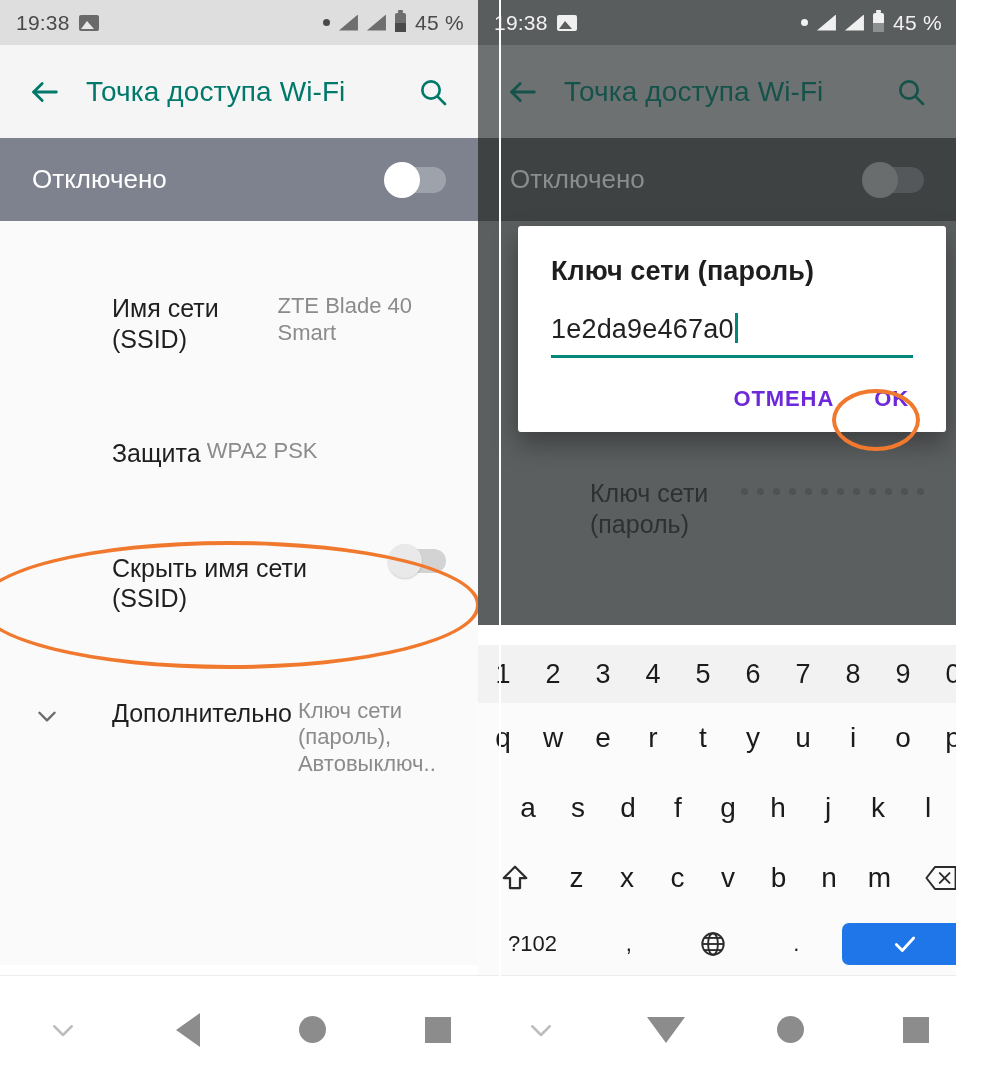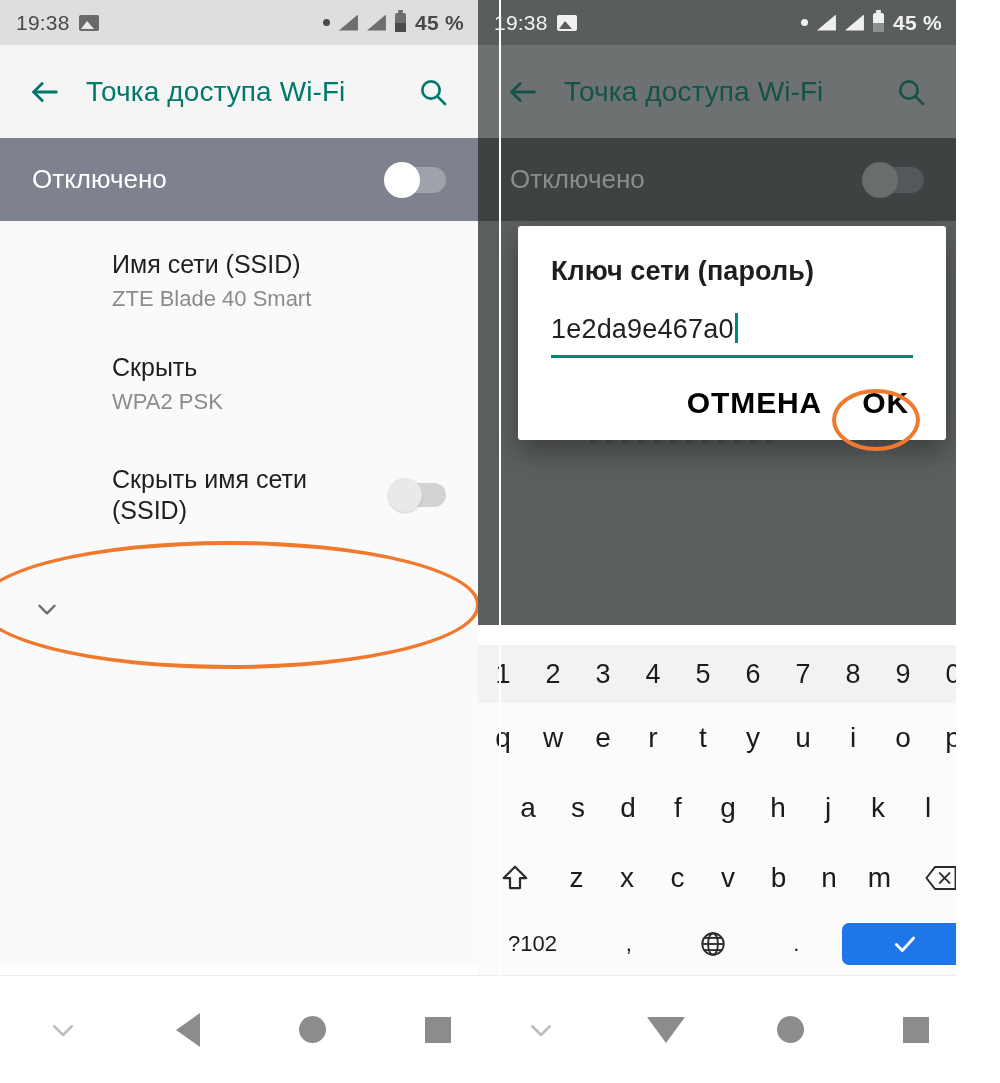--- a/index.html
+++ b/index.html
@@ -44,21 +44,21 @@
 
   
   .statusbar {
     position: relative; z-index: 20;
     height: 45px; display: flex; align-items: center;
     padding: 0 14px 0 16px; font-size: 21px;
   }
   .sb-left { display: flex; align-items: center; gap: 9px; }
   .sb-right { margin-left: auto; display: flex; align-items: center; gap: 9px; }
   .sb-time { font-size: 21px; letter-spacing: .2px; }
-  .sb-pct { font-size: 21px; letter-spacing: .3px; font-weight: bold; }
+  .sb-pct { font-size: 21px; letter-spacing: .3px; }
   .icon-image {
     width: 20px; height: 16px; border-radius: 2px;
     position: relative; overflow: hidden;
   }
   .icon-image::after {
     content: ""; position: absolute; left: 2px; bottom: 2px;
     border-left: 6px solid transparent; border-right: 7px solid transparent;
     border-bottom: 8px solid #e8e8e8;
   }
   .icon-dot { width: 7px; height: 7px; border-radius: 50%; }
@@ -131,21 +131,21 @@
   .master-dark  .track { background:#55585a; }
   .master-dark  .knob  { background:#6a6d6e; }
 
   
   .list { position:relative; z-index:10; background:#fafafa; }
   .list-dark { background:#5c5f60; }
   .row {
     position:relative; display:flex; align-items:center;
     padding: 20px 32px 20px 112px; min-height: 96px;
   }
-  .row-text { display:flex; flex-direction:column; gap:6px; }
+  .row-text { display:flex; flex-direction:row; gap:6px;margin-top:44px; }
   .row-title { font-size: 25px; color:#1f1f1f; line-height:1.22; }
   .row-sub   { font-size: 22px; color:#8b8b8b; line-height:1.22; }
   .list-dark .row-title { color:#2e3131; }
   .row .switch-sm {
     margin-left:auto; width:58px; height:24px; position:relative; flex:none;
   }
   .row .switch-sm .track { position:absolute; right:0; top:0; width:44px; height:24px; border-radius:12px; background:#d3d3d3; }
   .row .switch-sm .knob  { position:absolute; left:0; top:-5px; width:34px; height:34px; border-radius:50%; background:#e9e9e9; box-shadow:0 1px 2px rgba(0,0,0,.18); }
   .list-dark .switch-sm .track { background:#6f7273; }
   .list-dark .switch-sm .knob  { background:#757878; }
@@ -174,21 +174,21 @@
   .dlg-input {
     font-size: 27px; color:#222; letter-spacing:.2px;
     padding-bottom: 10px; position:relative; display:inline-block;
   }
   .dlg-caret {
     display:inline-block; width:3px; height:30px; background:#00897b;
     vertical-align:-5px; margin-left:1px;
   }
   .dlg-underline { height:3px; background:#00897b; width:100%; }
   .dlg-actions { display:flex; justify-content:flex-end; align-items:center; gap:40px; margin-top:28px; padding-right:4px; }
-  .dlg-btn { font-size: 30px; color:#000000; font-weight:bold; letter-spacing:.9px; }
+  .dlg-btn { font-size: 22px; color:#6d28d9; font-weight:bold; letter-spacing:.9px; }
 
   
   .keyboard {
     position:absolute; left:0; bottom:108px; width:500px; height:330px;
     background:#fbfbfb; z-index:30;
     display:flex; flex-direction:column;
   }
   .kb-numrow {
     height:58px; background:#f2f2f3; display:flex; align-items:center;
   }
@@ -284,41 +284,45 @@
     <div class="list" style="height:744px;">
       <div class="row" style="padding-top:28px;">
         <div class="row-text">
           <span class="row-title">Имя сети (SSID)</span>
           <span class="row-sub">ZTE Blade 40 Smart</span>
         </div>
       </div>
 
       <div class="row">
         <div class="row-text">
-          <span class="row-title">Скрыть</span>
+          <span class="row-title">Защита</span>
           <span class="row-sub">WPA2 PSK</span>
         </div>
       </div>
 
       <div class="row" style="min-height:118px;">
         <div class="row-text" style="max-width:270px;">
           <span class="row-title">Скрыть имя сети (SSID)</span>
         </div>
         <span class="switch-sm">
           <span class="track"></span>
             <span class="knob"></span>
         </span>
       </div>
 
       <div class="row" style="min-height:110px;">
         <span class="chev">
           <svg width="26" height="26" viewBox="0 0 24 24" fill="none" stroke="#6b6b6b" stroke-width="2.2" stroke-linecap="round" stroke-linejoin="round">
             <polyline points="5,9 12,16 19,9"></polyline>
           </svg>
         </span>
+        <div class="row-text">
+          <span class="row-title">Дополнительно</span>
+          <span class="row-sub">Ключ сети (пароль), Автовыключ..</span>
+        </div>
       </div>
     </div>
 
     <div class="ellipse ellipse-adv"></div>
 
     <div class="navbar">
       <div class="nav-slot">
         <svg class="nav-hide" viewBox="0 0 24 14" fill="none" stroke="#bdbdbd" stroke-width="2" stroke-linecap="round" stroke-linejoin="round">
           <polyline points="5,4 12,11 19,4"></polyline>
         </svg>

